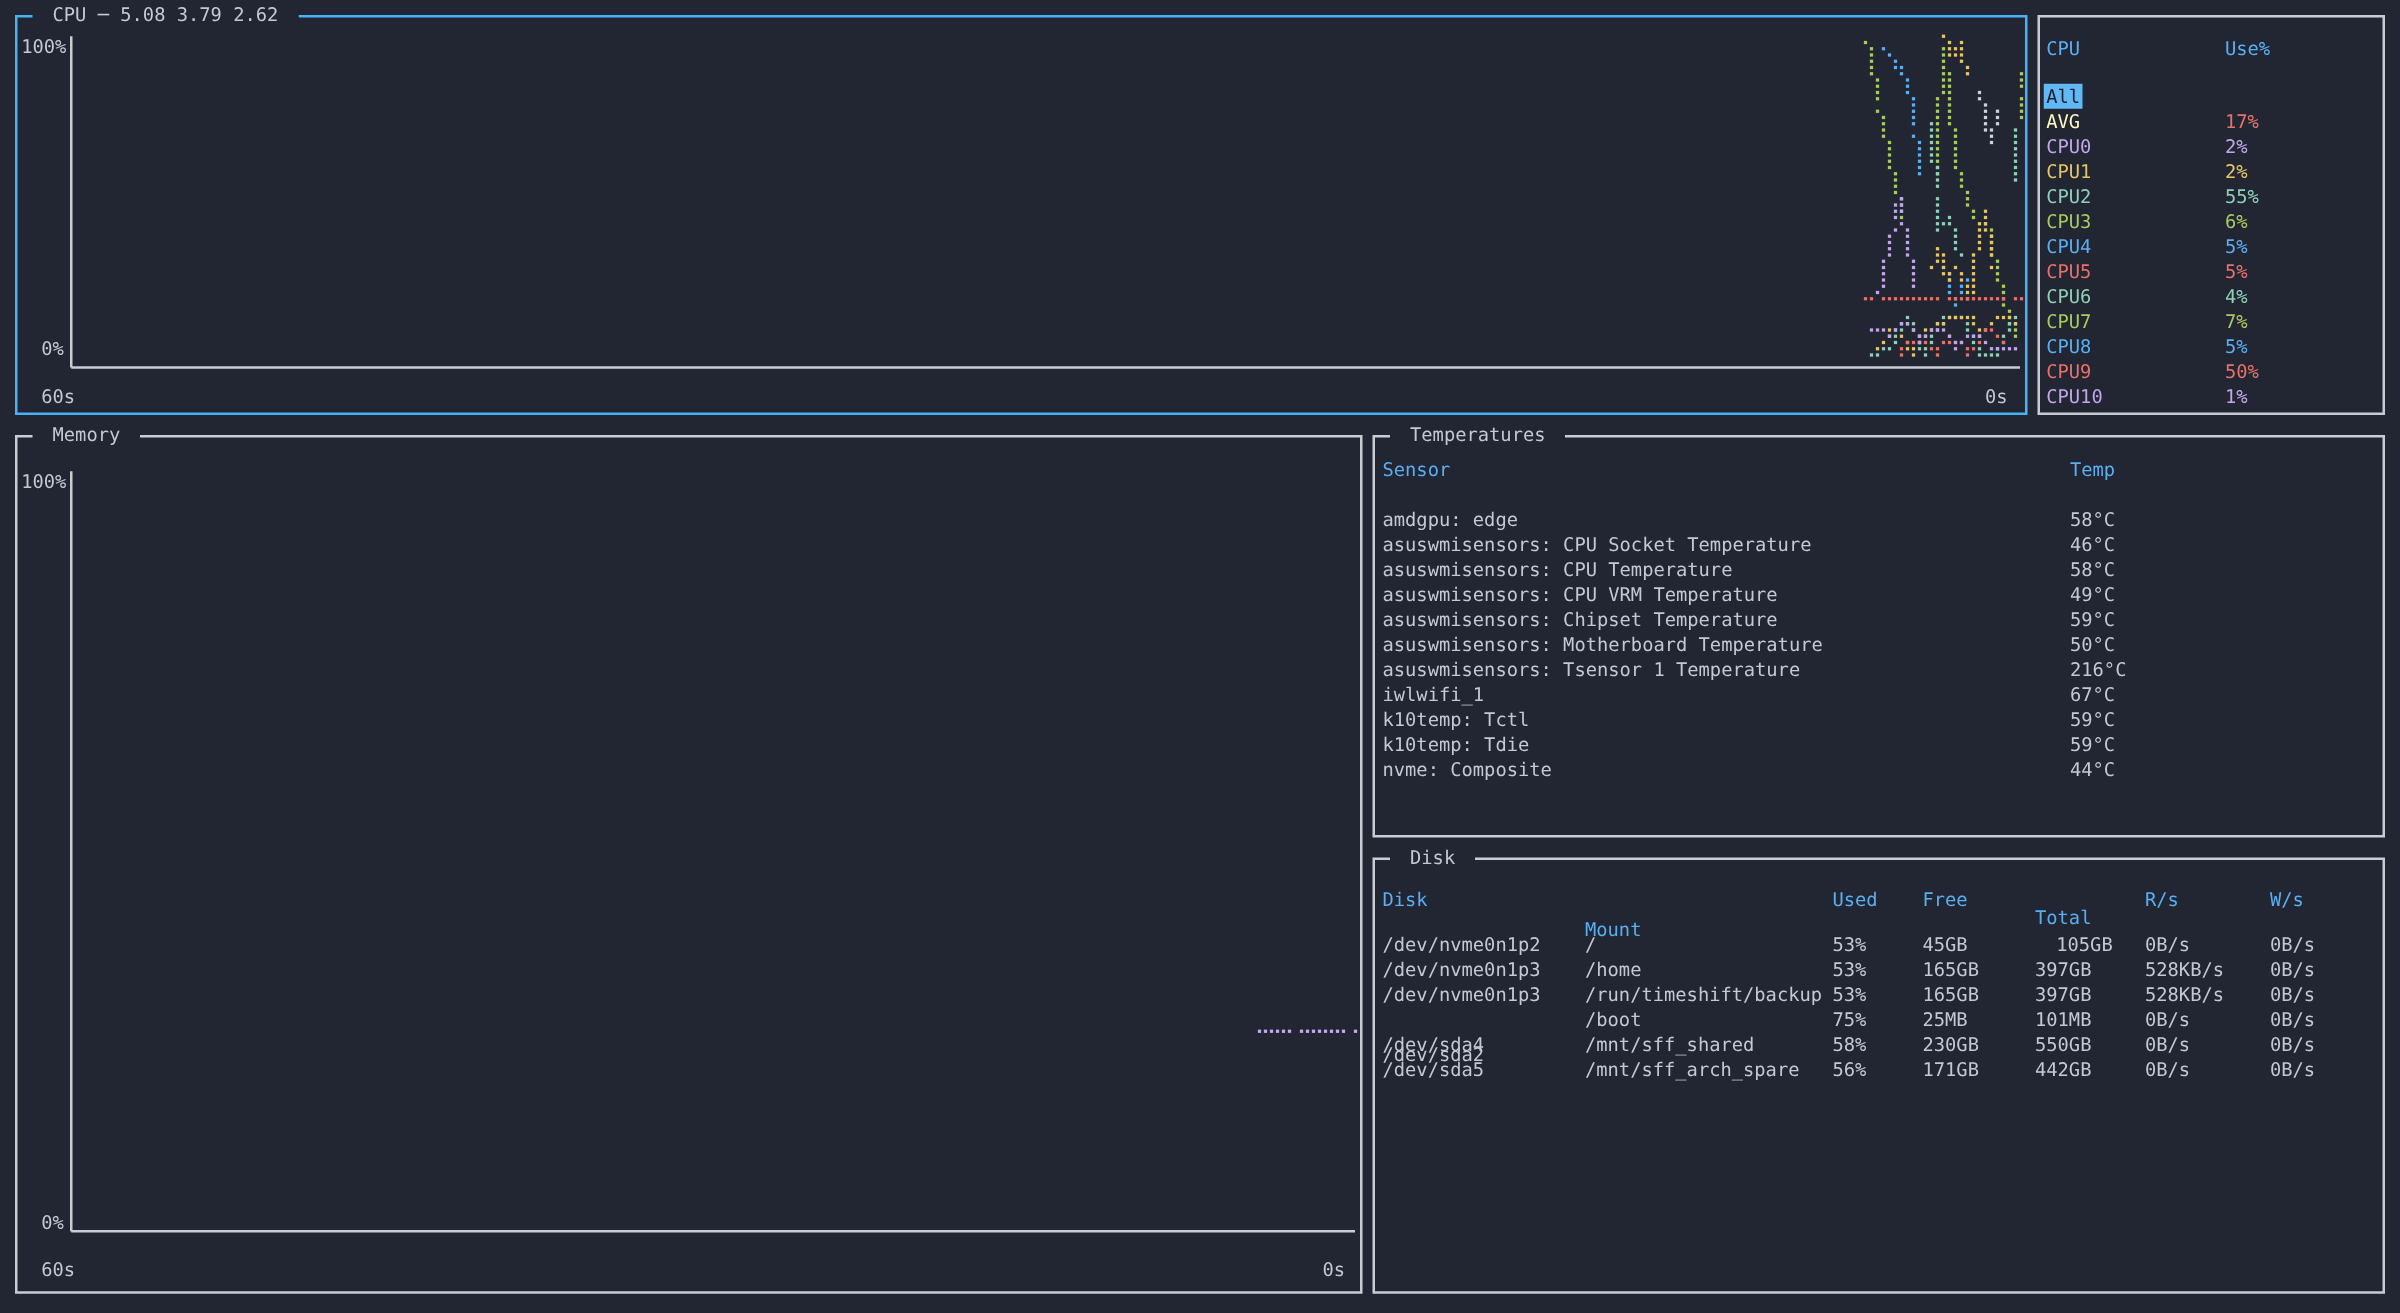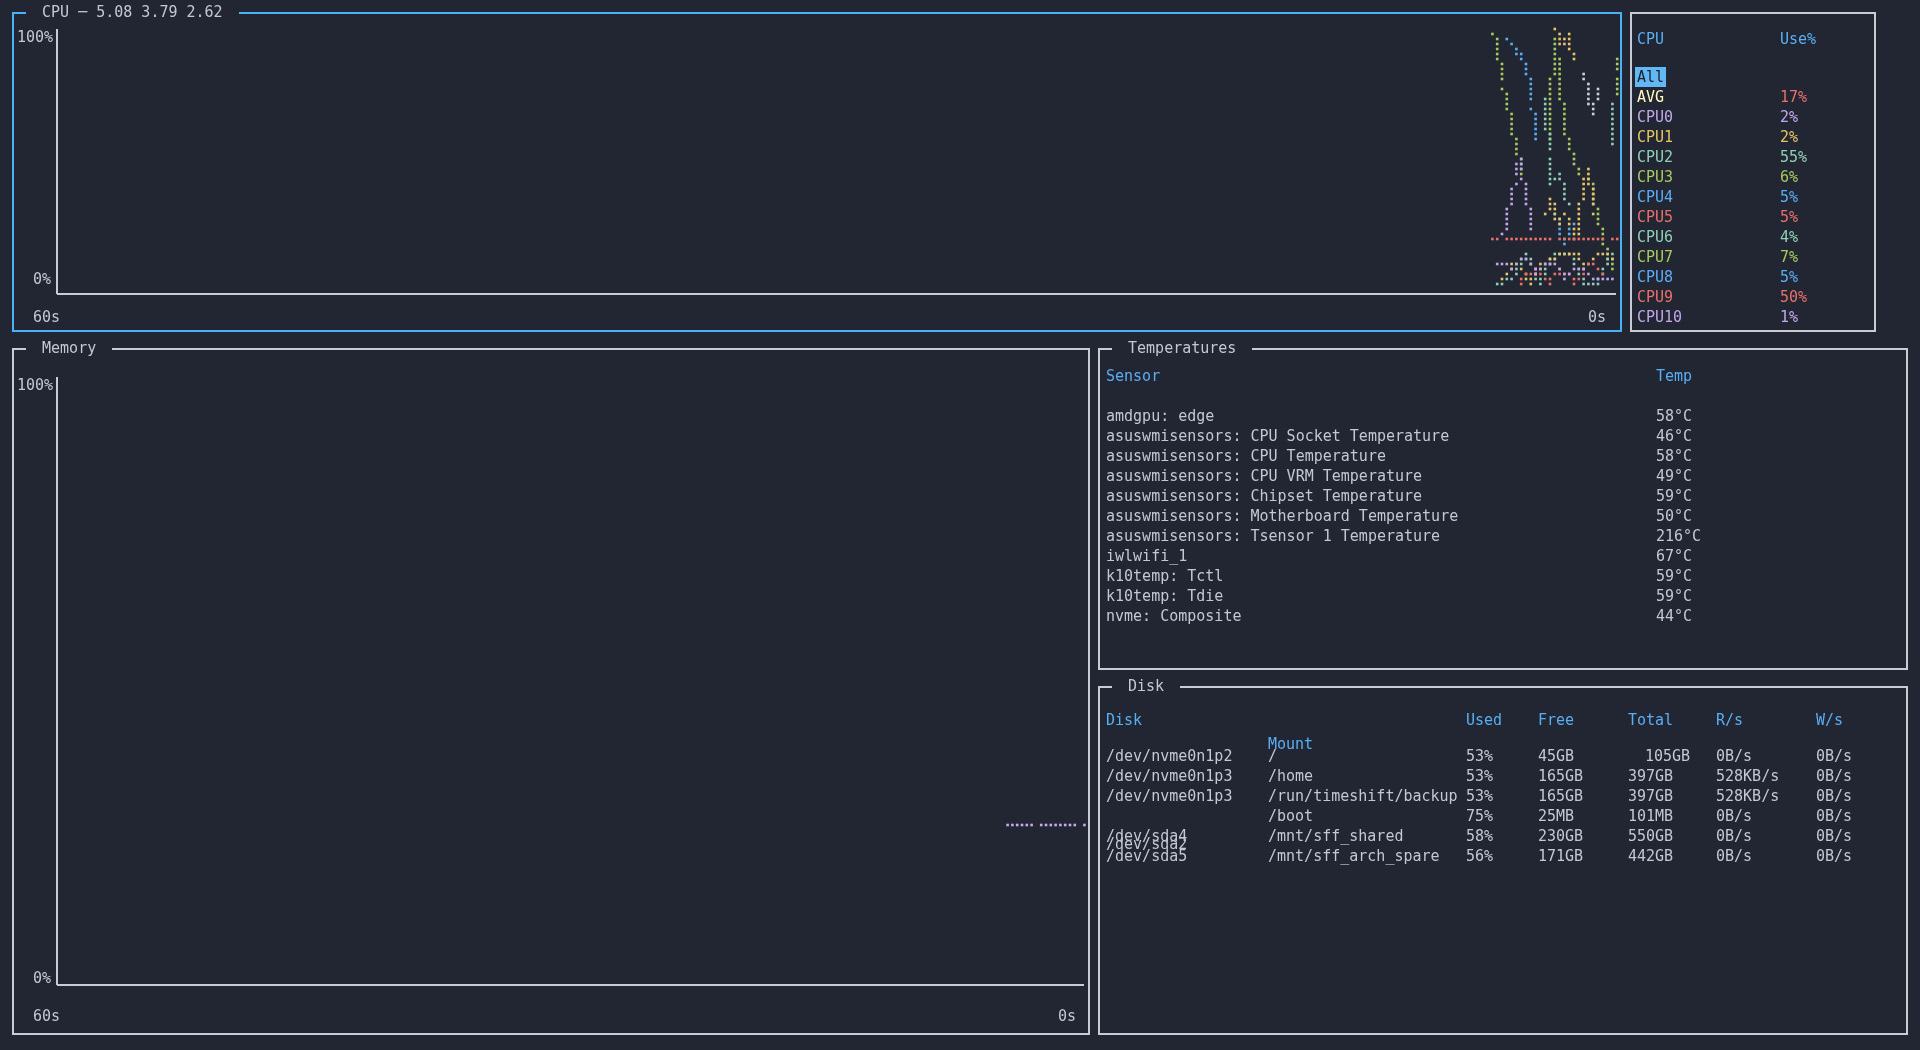--- a/index.html
+++ b/index.html
@@ -14,21 +14,21 @@
     background:var(--background);
     font-family:"DejaVu Sans Mono","Liberation Mono",monospace;
     font-size:15px;line-height:20px;color:var(--text);
   }
   .panel{position:absolute;border:2px solid var(--panel_border);}
   .ptitle{
     position:absolute;top:-12px;left:12px;background:var(--background);
     padding:0 7px;color:var(--text);white-space:pre;
   }
   #cpu-panel{left:12px;top:12px;width:1610px;height:320px;border-color:var(--cpu_panel_border);}
-  #cpu-legend{left:1630px;top:12px;width:246px;height:320px;}
+  #cpu-legend{left:1630px;top:12px;width:278px;height:320px;}
   #memory-panel{left:12px;top:348px;width:1078px;height:687px;}
   #temps-panel{left:1098px;top:348px;width:810px;height:322px;}
   #disk-panel{left:1098px;top:686px;width:810px;height:349px;}
   .chart{position:absolute;left:0;top:0;}
   .axlabel{position:absolute;white-space:pre;color:var(--text);}
   .hdr{position:absolute;color:var(--header_blue);white-space:pre;}
   .rows{position:absolute;left:0;right:0;}
   .rrow{position:relative;height:20px;}
   .rrow span{position:absolute;white-space:pre;}
   .sel{background:var(--selected_bg);color:var(--selected_fg);padding:0 2px;margin-left:-2px;}
@@ -594,21 +594,21 @@
       </div>
   </div>
 
   <div class="panel" id="disk-panel">
     <span class="ptitle"> Disk </span>
     <div id="disk-headers">
         <span class="hdr" style="left: 6px; top: 22px;">Disk</span>
         <span class="hdr" style="left: 168px; top: 22px; margin-top: 24px;">Mount</span>
         <span class="hdr" style="left: 366px; top: 22px;">Used</span>
         <span class="hdr" style="left: 438px; top: 22px;">Free</span>
-        <span class="hdr" style="left: 528px; top: 22px;">Total</span>
+        <span class="hdr" style="left: 528px; top: 36px;">Total</span>
         <span class="hdr" style="left: 616px; top: 22px;">R/s</span>
         <span class="hdr" style="left: 716px; top: 22px;">W/s</span>
       </div>
     <div class="rows" id="disk-rows" style="top:58px">
         <div class="rrow">
           <span style="left: 6px;">/dev/nvme0n1p2</span>
           <span style="left: 168px;">/</span>
           <span style="left: 366px;">53%</span>
           <span style="left: 438px;">45GB</span>
           <span style="left: 545px;">105GB</span>

